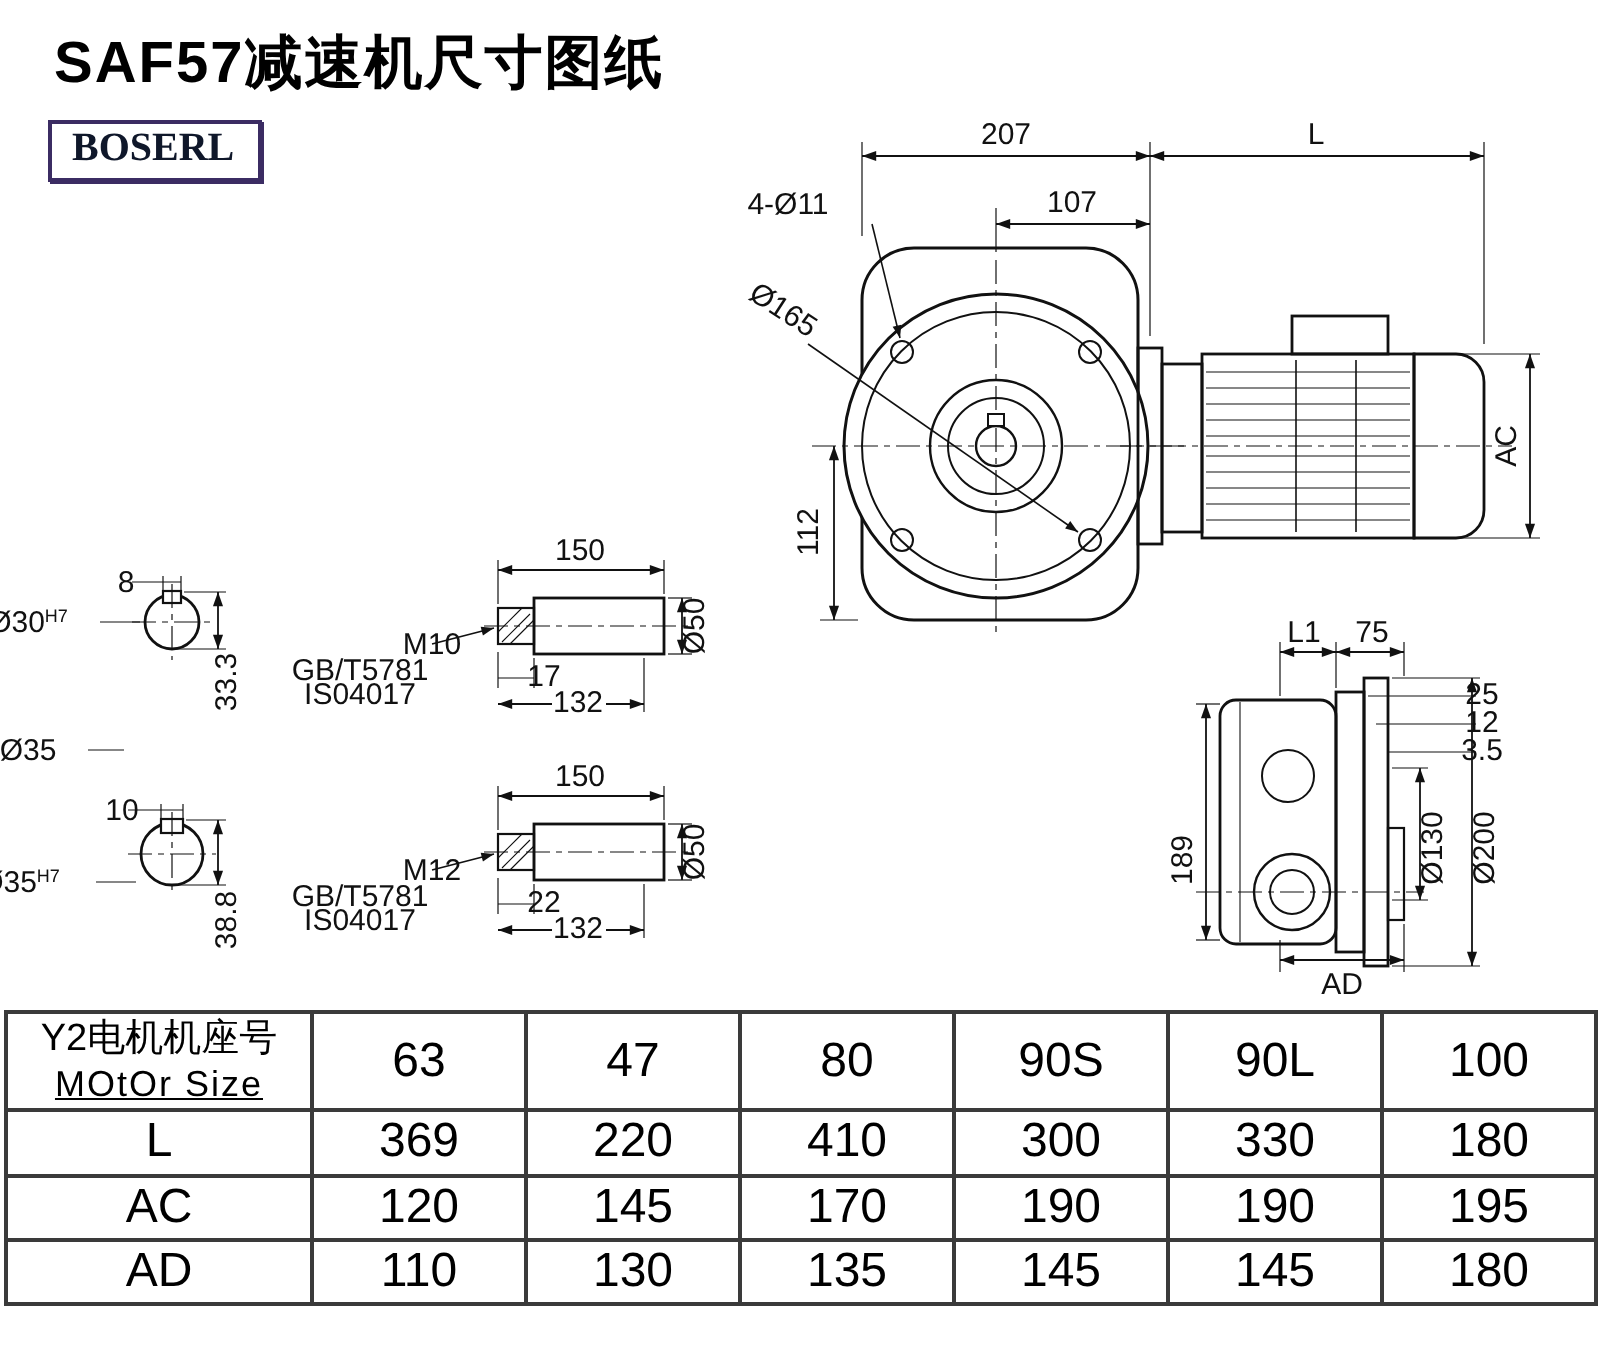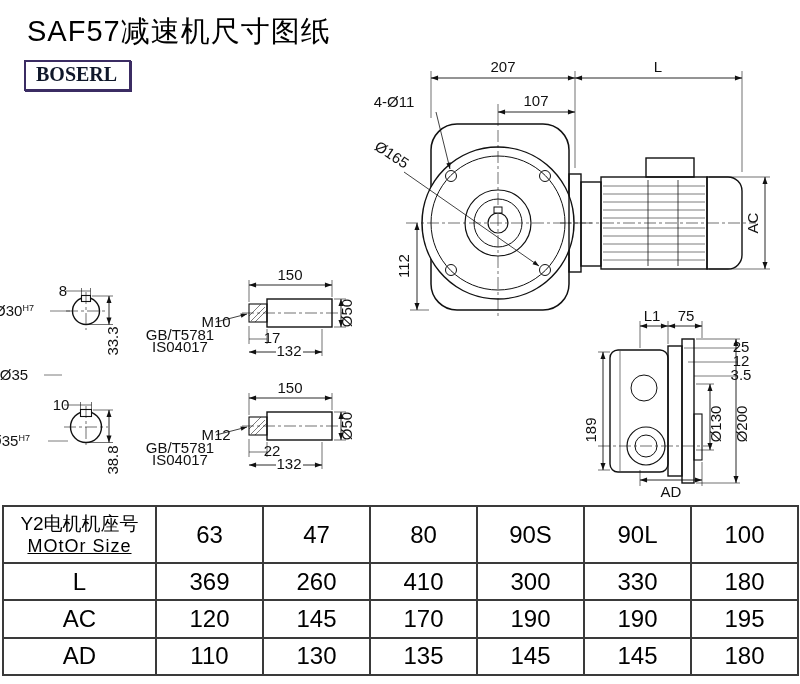--- a/index.html
+++ b/index.html
@@ -3,21 +3,21 @@
 <meta charset="utf-8">
 <style>
   * { box-sizing: border-box; }
   html,body { margin:0; padding:0; }
   body {
     width:800px; height:684px; position:relative; overflow:hidden;
     background:#ffffff; font-family:"Liberation Sans", sans-serif; color:#000;
   }
   .title {
     position:absolute; left:27px; top:12px;
-    font-size:29px; font-weight:normal; letter-spacing:1px; color:#000;
+    font-size:29px; font-weight:bold; letter-spacing:1px; color:#000;
   }
   .brand {
     position:absolute; left:24px; top:60px;
     border:2px solid #3b2c63; box-shadow:1px 1px 0 #3b2c63;
     padding:1px 12px 3px 10px;
     font-family:"Liberation Serif", serif; font-weight:bold;
     font-size:20px; color:#0f172a; background:#fff;
   }
   svg.drawing { position:absolute; left:0; top:0; }
   svg.drawing text { fill:#111; stroke:none; font:15px "Liberation Sans", sans-serif; text-anchor:middle; }
@@ -26,21 +26,21 @@
   .start{text-anchor:start} .end{text-anchor:end}
   .dim  { stroke-width:.9; marker-start:url(#arr); marker-end:url(#arr); }
   .dimL { stroke-width:.9; marker-start:url(#arr); }
   .dimR { stroke-width:.9; marker-end:url(#arr); }
   .ext  { stroke-width:.6; }
   .ldr  { stroke-width:.8; marker-end:url(#arr); }
   .cl   { stroke-width:.6; stroke-dasharray:12 3 3 3; }
   .thin { stroke-width:.55; }
 
   table.dims {
-    position:absolute; left:2px; top:505px; width:795px; height:171px;
+    position:absolute; left:2px; top:505px; width:795px; height:148px;
     border-collapse:collapse; table-layout:fixed; text-align:center;
     font-size:24px; color:#000;
   }
   table.dims td, table.dims th {
     border:2px solid #3a3a3a; font-weight:normal; padding:0; vertical-align:middle;
   }
   .hcn { font-size:19px; line-height:22px; }
   .hen { font-size:18px; line-height:22px; letter-spacing:1px; text-decoration:underline; }
 </style>
 </head>
@@ -270,21 +270,21 @@
     <td>63</td>
     <td>47</td>
     <td>80</td>
     <td>90S</td>
     <td>90L</td>
     <td>100</td>
   </tr>
   <tr>
     <th>L</th>
     <td>369</td>
-    <td>260</td>
+    <td>220</td>
     <td>410</td>
     <td>300</td>
     <td>330</td>
     <td>180</td>
   </tr>
   <tr>
     <th>AC</th>
     <td>120</td>
     <td>145</td>
     <td>170</td>

